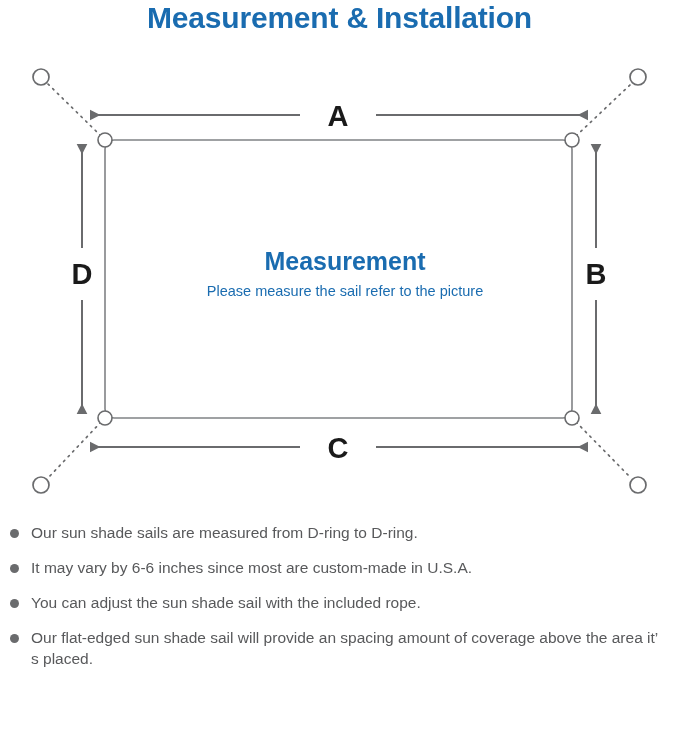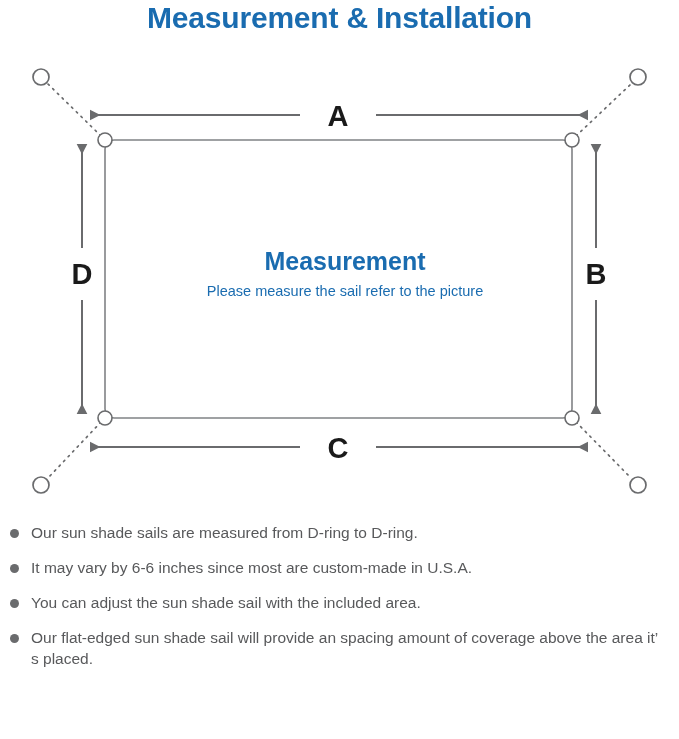--- a/index.html
+++ b/index.html
@@ -156,21 +156,21 @@
     </div>
 
     <div class="note-row">
       <span class="note-bullet"></span>
       <span class="note-text">It may vary by 6-6 inches since most are custom-made in U.S.A.</span>
     </div>
 
 
     <div class="note-row">
       <span class="note-bullet"></span>
-      <span class="note-text">You can adjust the sun shade sail with the included area.</span>
+      <span class="note-text">You can adjust the sun shade sail with the included rope.</span>
     </div>
 
     <div class="note-row">
       <span class="note-bullet"></span>
       <span class="note-text">Our flat-edged sun shade sail will provide an spacing amount of coverage above the area it’ s placed.</span>
     </div>
 
   </div>
 
 </div>

